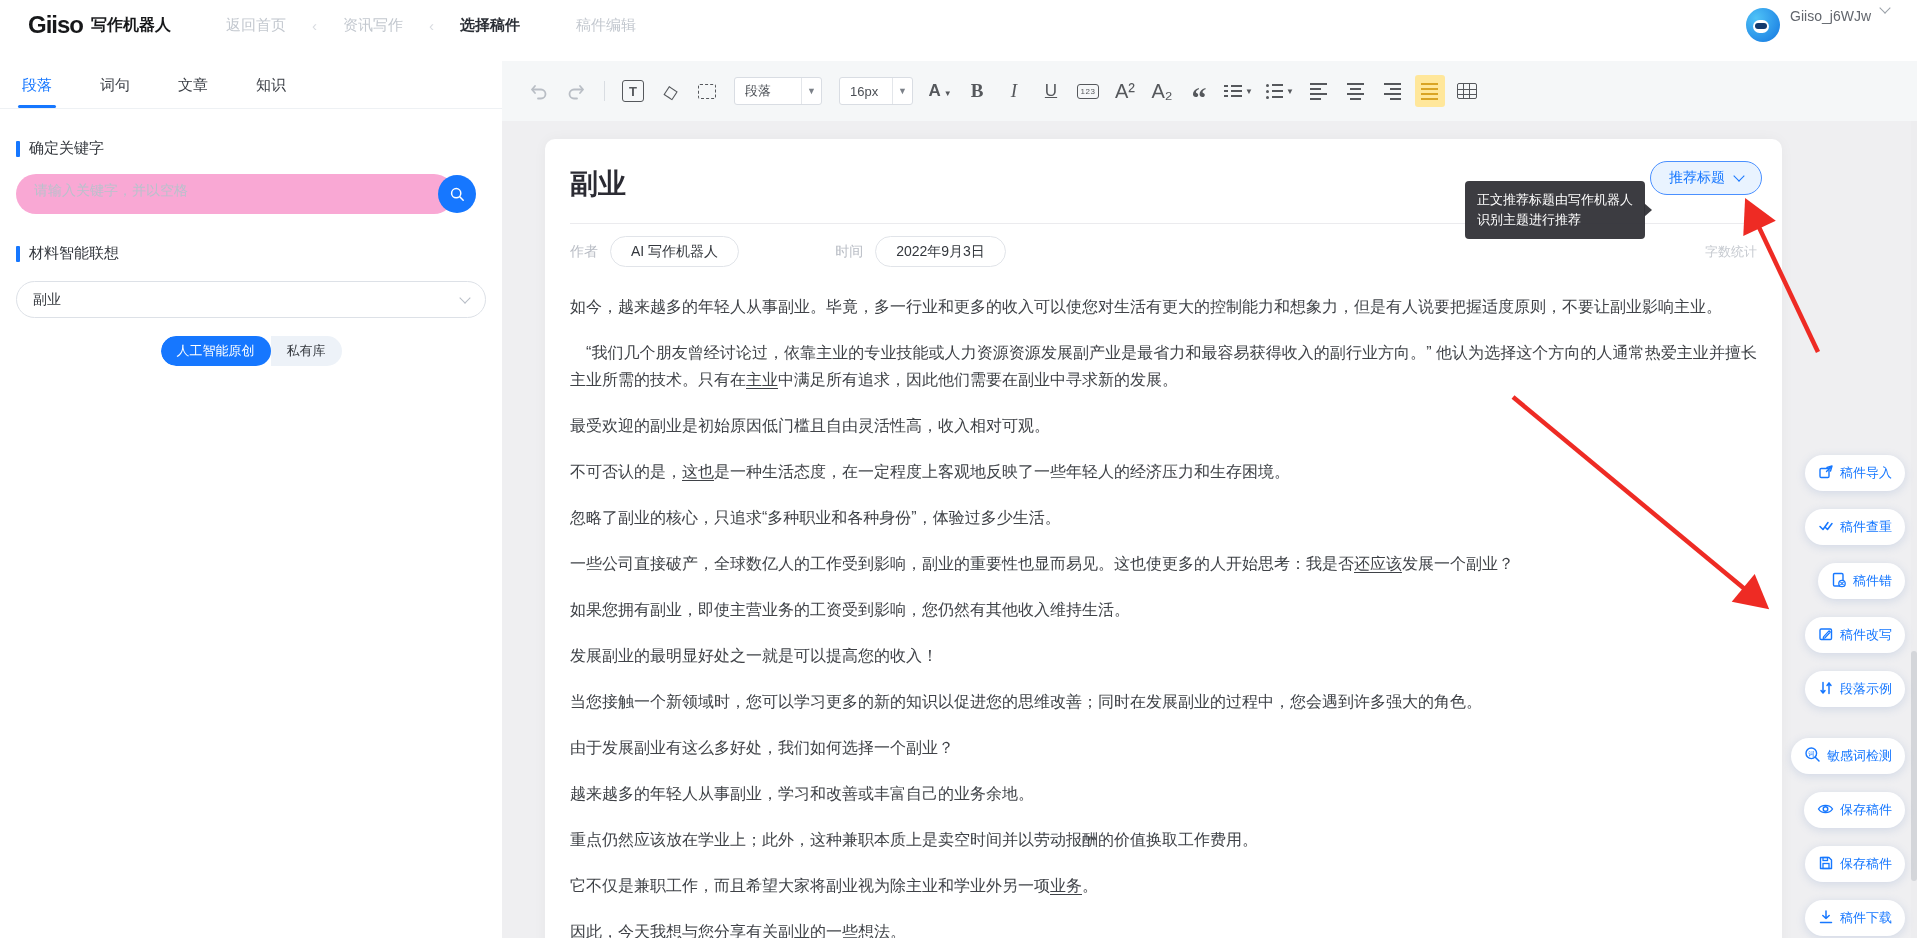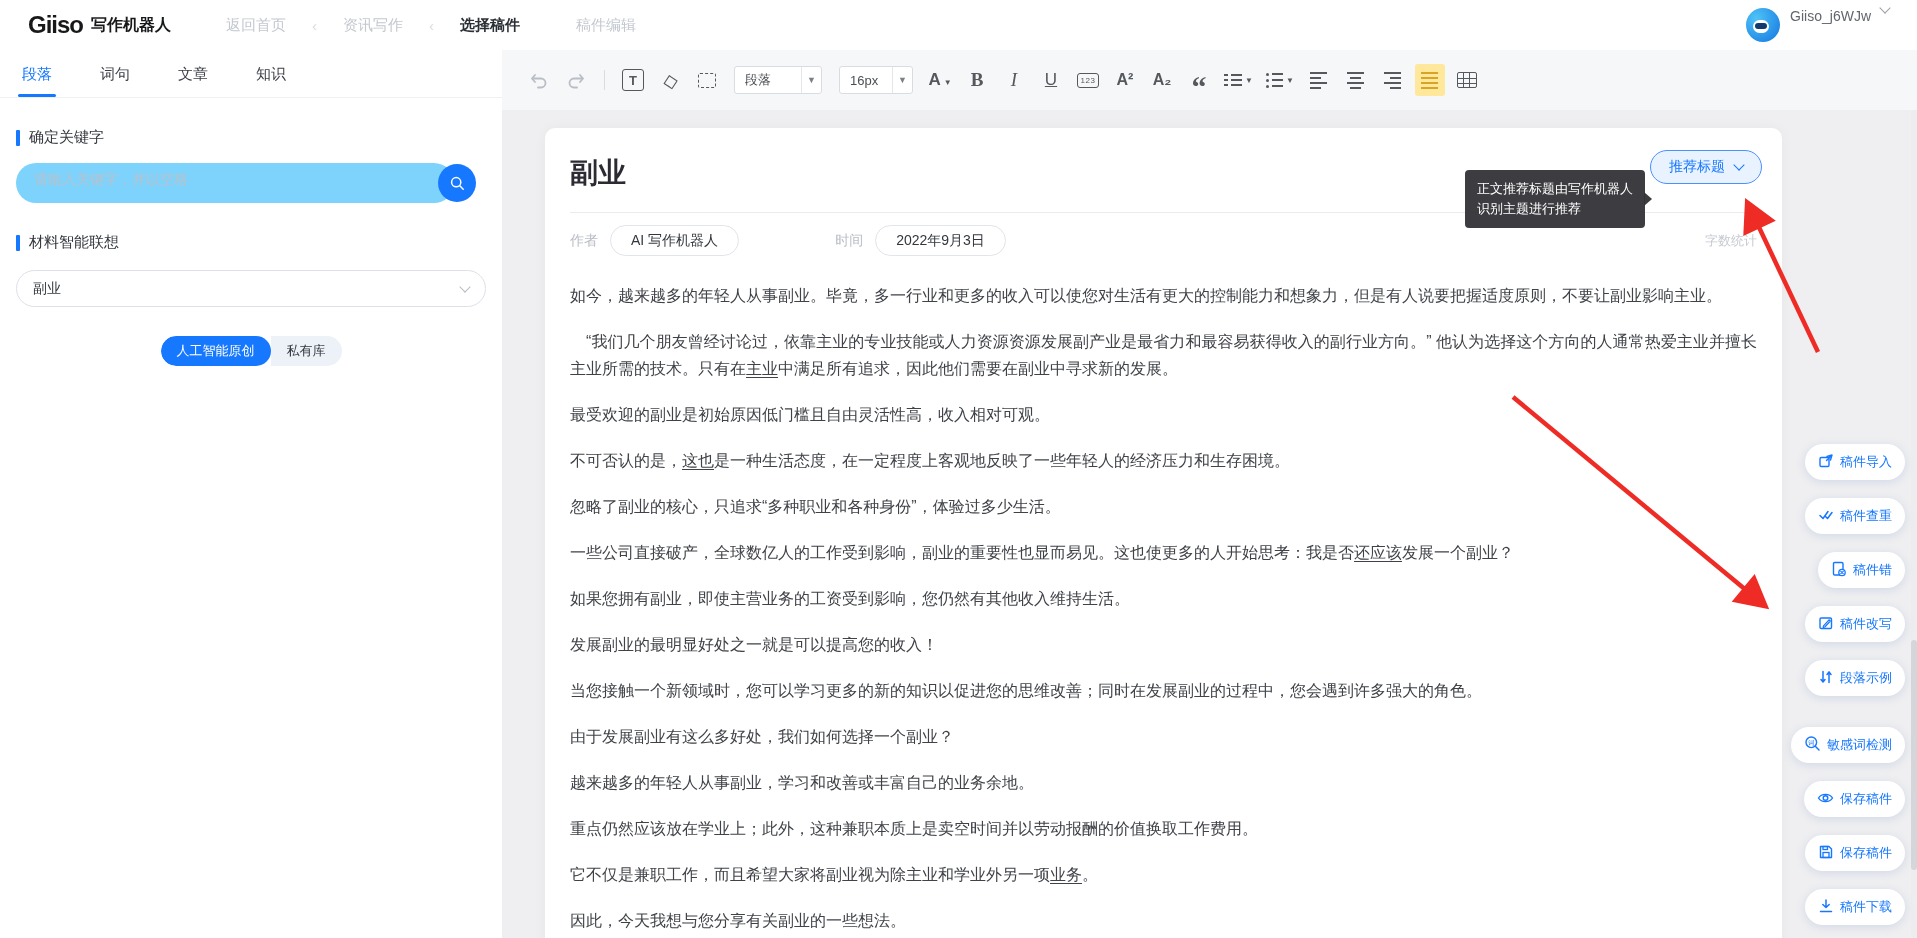--- a/index.html
+++ b/index.html
@@ -1,18 +1,18 @@
 <!DOCTYPE html>
 <html><head>
 <meta charset="utf-8">
 <style>
   * { margin:0; padding:0; box-sizing:border-box; }
   html,body { width:1917px; height:938px; overflow:hidden; background:#fff;
     font-family:"Liberation Sans","DejaVu Sans",sans-serif; }
-  .app { width:1917px; height:938px; display:flex; flex-direction:column; position:relative; }
+  .app { width:1917px; height:938px; display:flex; flex-direction:column; position:relative;gap:11px; }
 
   
   .header { height:50px; background:#fff; display:flex; align-items:center; padding:0 28px; flex:0 0 auto; }
   .logo-wrap { display:flex; align-items:center; gap:8px; }
   .logo-giiso { font-size:24px; font-weight:bold; color:#17181a; letter-spacing:-1px; }
   .logo-suffix { font-size:16px; font-weight:bold; color:#17181a; }
   .nav { display:flex; align-items:center; margin-left:55px; }
   .nav-item { font-size:15px; color:#c3c8cf; cursor:pointer; }
   .nav-item.active { color:#2b2f36; font-weight:bold; }
   .nav-sep { color:#d8dbe0; font-size:15px; margin:0 26px; }
@@ -31,47 +31,47 @@
 
   
   .tabs { display:flex; align-items:flex-end; height:48px; border-bottom:1px solid #eef1f4; padding-left:22px; gap:48px; }
   .tab { font-size:15px; color:#3a3e45; padding-bottom:13px; position:relative; cursor:pointer; }
   .tab.active { color:#1677ff; }
   .tab.active:after { content:""; position:absolute; left:-4px; right:-4px; bottom:0; height:3px; background:#1677ff; border-radius:2px; }
   .side-section { padding:0 16px; }
   .side-title { display:flex; align-items:center; gap:9px; margin-top:30px; font-size:15px; color:#33373d; }
   .side-title .bar { width:4px; height:16px; background:#1677ff; border-radius:1px; }
   .kw-row { position:relative; margin-top:16px; }
-  .kw-input { width:438px; height:40px; background:#7dd3fc; border:none; border-radius:20px; padding:0 60px 8px 18px; font-size:14px; color:#333; outline:none; }
+  .kw-input { width:438px; height:40px; background:#f9a8d4; border:none; border-radius:20px; padding:0 60px 8px 18px; font-size:14px; color:#333; outline:none; }
   .kw-input::placeholder { color:#b9c1cc; }
   .kw-btn { position:absolute; right:10px; top:1px; width:38px; height:38px; border-radius:50%; background:#1677ff; border:none; cursor:pointer; display:flex; align-items:center; justify-content:center; }
   .material-select { margin-top:18px; width:470px; height:37px; border:1px solid #dde1e7; border-radius:19px; display:flex; align-items:center; padding:0 16px; font-size:14px; color:#33373d; cursor:pointer; }
   .sel-caret { margin-left:auto; width:8px; height:8px; border-right:1.5px solid #b7bdc6; border-bottom:1.5px solid #b7bdc6; transform:rotate(45deg); margin-top:-4px; }
-  .toggle-row { display:flex; justify-content:center; margin-top:29px; }
+  .toggle-row { display:flex; justify-content:center; margin-top:18px; }
   .toggle { display:flex; border-radius:15px; overflow:hidden; }
   .toggle-opt { height:30px; display:flex; align-items:center; padding:0 16px; font-size:13px; cursor:pointer; background:#edf2f8; color:#33373d; }
   .toggle-opt.active { background:#1677ff; color:#fff; border-radius:15px; }
 
   
   .toolbar { height:60px; background:#f5f7f8; display:flex; align-items:center; padding-left:22px; gap:7px; flex:0 0 auto; }
   .tb { height:32px; min-width:30px; display:flex; align-items:center; justify-content:center; color:#55585c; cursor:pointer; border-radius:3px; padding:0 3px; }
   .tb-sep { width:1px; height:20px; background:#d9dde2; margin:0 6px; }
   .tb-tbox { width:22px; height:22px; border:1.8px solid #55585c; border-radius:3px; font-size:13px; font-weight:bold; display:flex; align-items:center; justify-content:center; }
   .tb-eraser { font-size:19px; transform:rotate(-12deg); }
   .tb-dashed { width:18px; height:15px; border:1.5px dashed #55585c; border-radius:2px; }
   .tb-select { height:28px; background:#fff; border:1px solid #d9dde3; border-radius:3px; display:flex; align-items:center; font-size:13px; color:#4b4f55; margin:0 5px; cursor:pointer; }
   .tb-select .val { padding:0 10px; flex:1; }
   .tb-select .car { width:20px; height:100%; border-left:1px solid #e3e6ea; display:flex; align-items:center; justify-content:center; font-size:9px; color:#7b8088; }
   .tb-A { font-size:17px; font-weight:bold; }
   .tb-A .mini { font-size:8px; margin-left:3px; color:#55585c; }
   .tb-bold { font-family:"Liberation Serif","DejaVu Serif",serif; font-size:19px; font-weight:bold; }
   .tb-italic { font-family:"Liberation Serif","DejaVu Serif",serif; font-size:19px; font-style:italic; }
   .tb-underline { font-size:17px; text-decoration:underline; }
   .tb-123 { border:1.5px solid #55585c; border-radius:3px; font-size:8px; padding:2px 3px; letter-spacing:.5px; }
-  .tb-supsub { font-size:16px; font-weight:bold; }
+  .tb-supsub { font-size:20px; font-weight:normal; }
   .tb-quote { font-family:"Liberation Serif","DejaVu Serif",serif; font-size:30px; font-weight:bold; line-height:10px; padding-top:14px; }
   .icon-list { display:flex; align-items:center; gap:3px; }
   .list-glyph { display:flex; flex-direction:column; gap:3px; }
   .list-row { display:flex; align-items:center; gap:3px; }
   .list-mark { width:3px; height:3px; background:#55585c; border-radius:50%; }
   .list-mark.sq { border-radius:0; height:2px; width:4px; }
   .list-line { width:11px; height:2px; background:#55585c; }
   .mini-caret { font-size:8px; color:#55585c; }
   .icon-align { display:flex; flex-direction:column; gap:3px; width:17px; }
   .icon-align i { display:block; height:2px; background:#55585c; }

